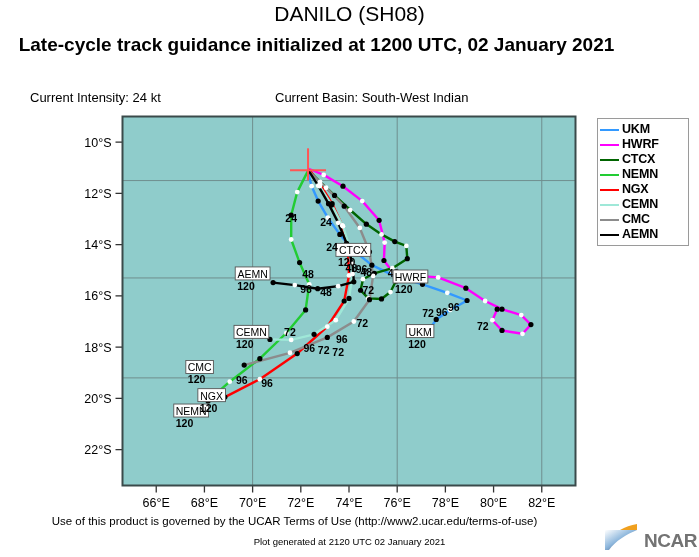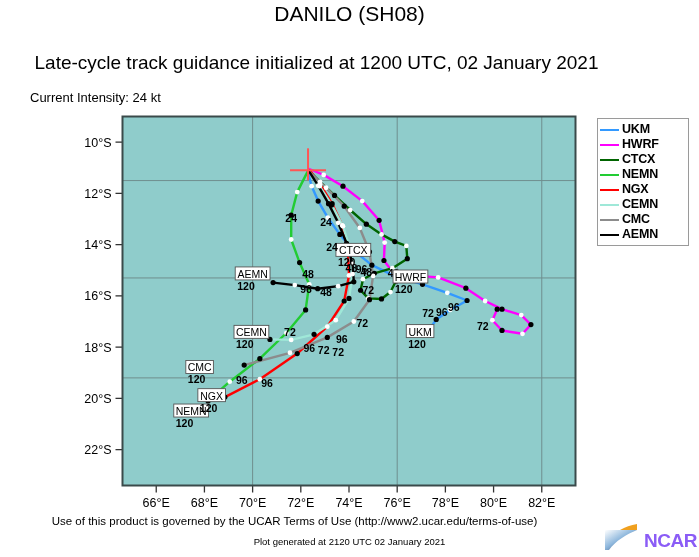--- a/index.html
+++ b/index.html
@@ -8,22 +8,22 @@
     font-family:"Liberation Sans",sans-serif;
     color:#000;overflow:hidden;position:relative;
   }
   #page{position:relative;width:699px;height:557px;}
 
   .title{
     position:absolute;top:2px;left:0;width:699px;text-align:center;
     font-size:21px;font-weight:normal;letter-spacing:0px;
   }
   .subtitle{
-    position:absolute;top:52px;left:0;width:633px;text-align:center;
-    font-size:19px;font-weight:normal;
+    position:absolute;top:34px;left:0;width:633px;text-align:center;
+    font-size:19px;font-weight:bold;
   }
   .intensity{
     position:absolute;top:90px;left:30px;font-size:13px;
   }
   .basin{
     position:absolute;top:90px;left:275px;font-size:13px;
   }
   .footer1{
     position:absolute;top:515px;left:0;width:589px;text-align:center;
     font-size:11.5px;
@@ -43,31 +43,32 @@
     padding:3px 3px 3px 2px;box-sizing:border-box;
   }
   .legrow{display:flex;align-items:center;height:15px;}
   .legline{width:19px;height:0;border-top-width:2.6px;border-top-style:solid;margin-right:3px;flex:none;}
   .legtxt{font-size:12.5px;line-height:15px;font-weight:bold;letter-spacing:-0.2px;}
 
   
   .ncar{position:absolute;right:2px;bottom:1px;width:96px;height:36px;}
   .ncartxt{
     position:absolute;right:2px;bottom:5px;font-size:19px;font-weight:bold;
-    letter-spacing:-0.5px;color:#8b5cf6;font-family:"Liberation Sans",sans-serif;
+    letter-spacing:-0.5px;color:#737373;font-family:"Liberation Sans",sans-serif;
   }
 </style>
 </head>
 <body>
 
 <div id="page">
 
   <div class="title">DANILO (SH08)</div>
   <div class="subtitle">Late-cycle track guidance initialized at 1200 UTC, 02 January 2021</div>
   <div class="intensity">Current Intensity: 24 kt</div>
+  <div class="basin">Current Basin: South-West Indian</div>
 
   <svg id="plotsvg" width="699" height="557">
       <rect x="122.5" y="116.5" width="453" height="369" fill="#8fcccb"></rect>
       <line x1="252.6170212765958" y1="116.5" x2="252.6170212765958" y2="485.5" stroke="#6f8e8e" stroke-width="1"></line>
       <line x1="397.1914893617021" y1="116.5" x2="397.1914893617021" y2="485.5" stroke="#6f8e8e" stroke-width="1"></line>
       <line x1="541.7659574468084" y1="116.5" x2="541.7659574468084" y2="485.5" stroke="#6f8e8e" stroke-width="1"></line>
       <line x1="122.5" y1="180.5625" x2="575.5" y2="180.5625" stroke="#6f8e8e" stroke-width="1"></line>
       <line x1="122.5" y1="277.9375" x2="575.5" y2="277.9375" stroke="#6f8e8e" stroke-width="1"></line>
       <line x1="122.5" y1="377.875" x2="575.5" y2="377.875" stroke="#6f8e8e" stroke-width="1"></line>
       <line x1="156.2340425531916" y1="485.5" x2="156.2340425531916" y2="492.5" stroke="#333" stroke-width="1.3"></line>

